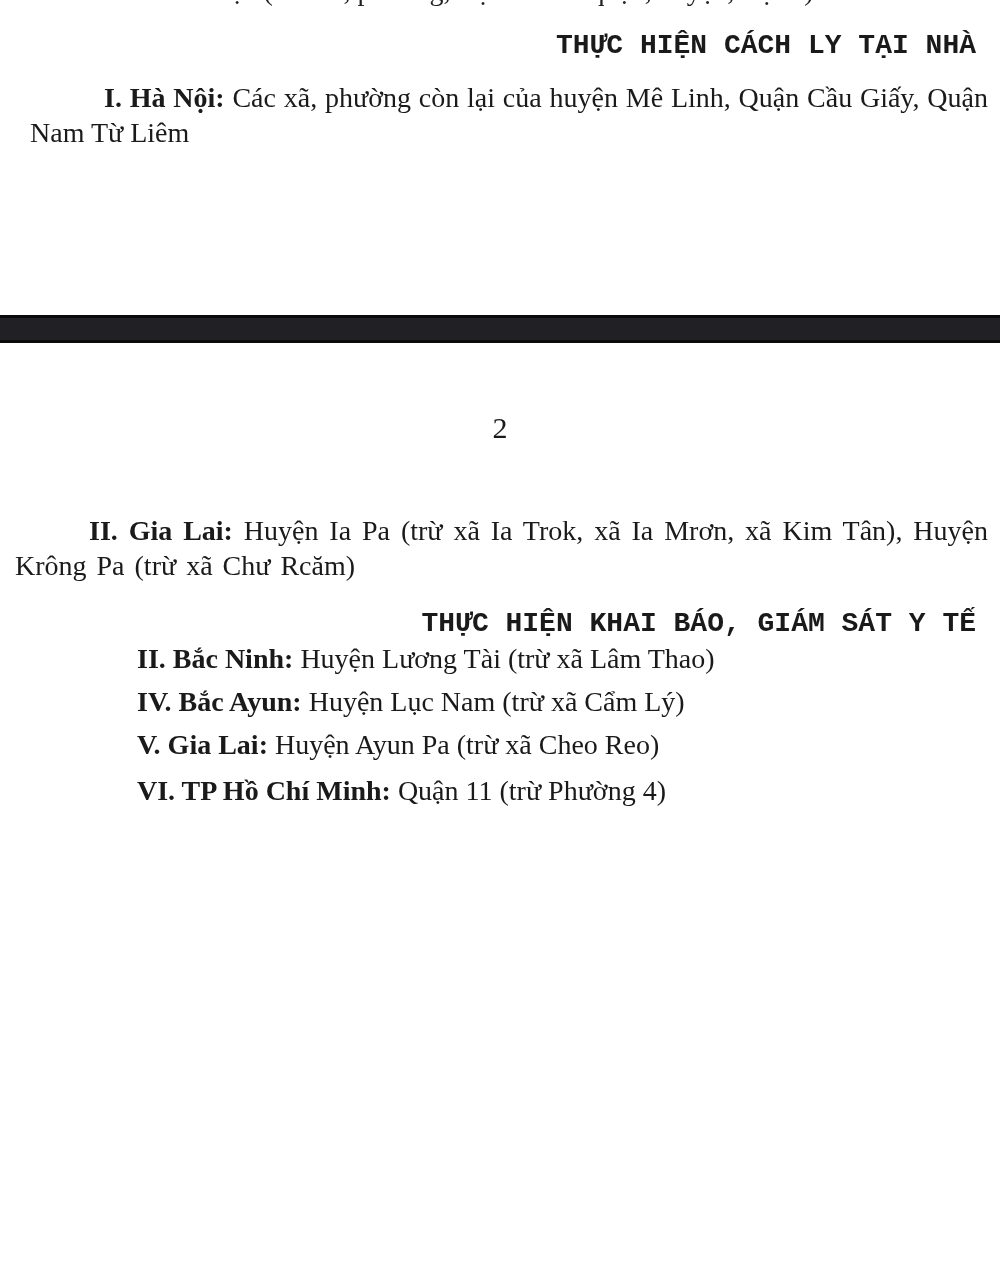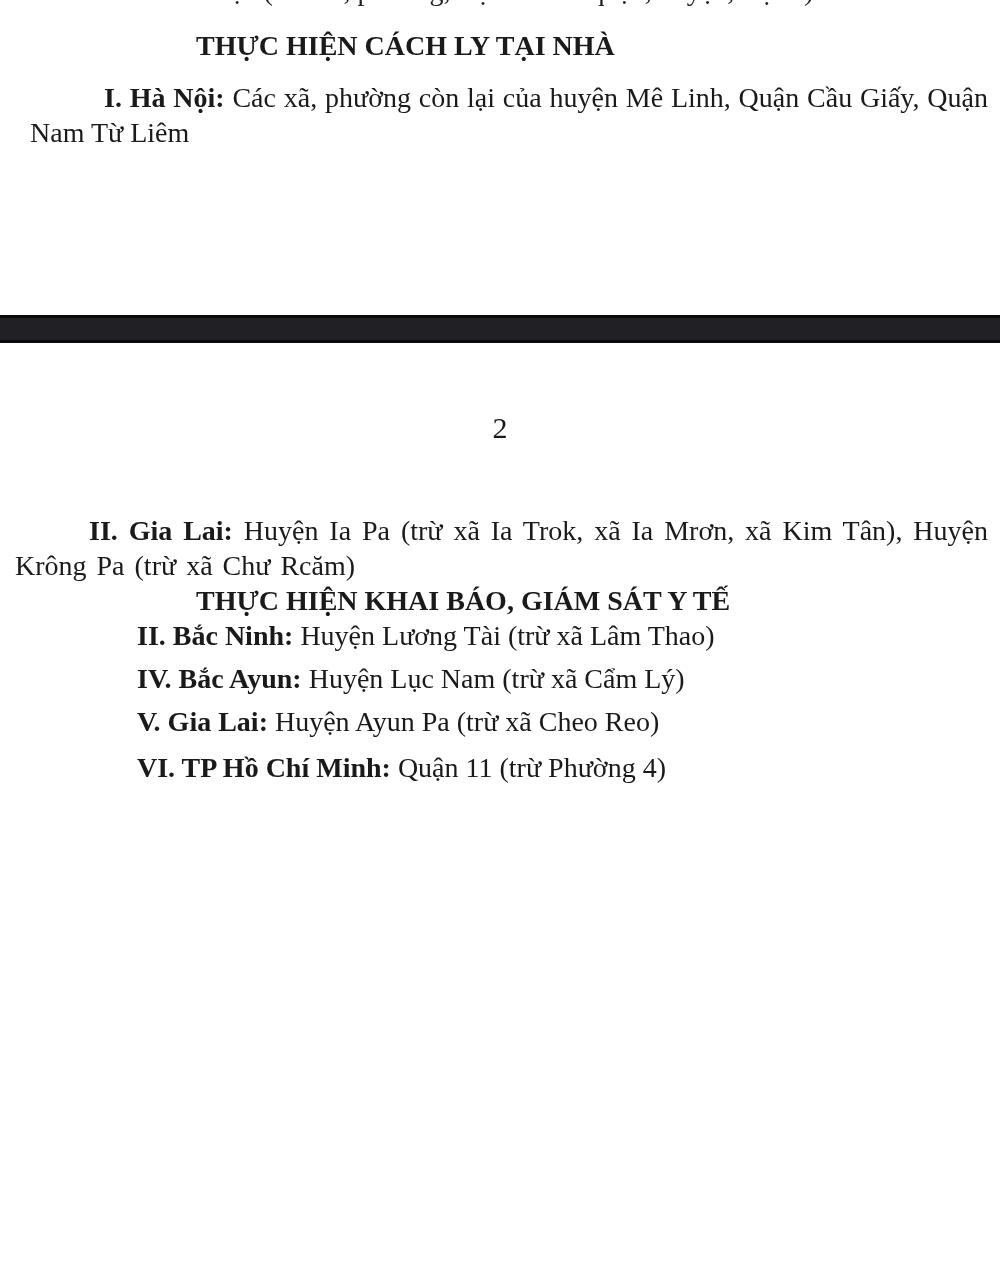--- a/index.html
+++ b/index.html
@@ -16,24 +16,24 @@
     position:absolute; top:0; left:0; width:100%; height:8px;
     overflow:hidden;
   }
   .clip-strip .clip-text {
     position:absolute; top:-25px; left:230px;
     font-size:28px; white-space:nowrap; color:#222;
   }
   .tx { padding:0 12px 0 63px; margin:0; }
   .heading {
     font-size:28px; line-height:35px; font-weight:bold;
-    text-align:left; margin:0 12px 0 133px;
+    text-align:right; margin:0 12px 0 133px;font-family:Liberation Mono, monospace;
   }
   .h1 { margin-top:28px; }
-  .h2 { }
+  .h2 { margin-top:23px; }
   .body-par {
     font-size:28px; line-height:35px;
     text-align:justify; text-indent:74px;
   }
   .body-par b { font-weight:bold; }
   .par-hanoi1 { margin-top:17px;padding-left:30px; }
   .separator {
     margin-top:165px; height:22px; width:1000px;
     background:#212125;
     border-top:3px solid #0a0a0a;

